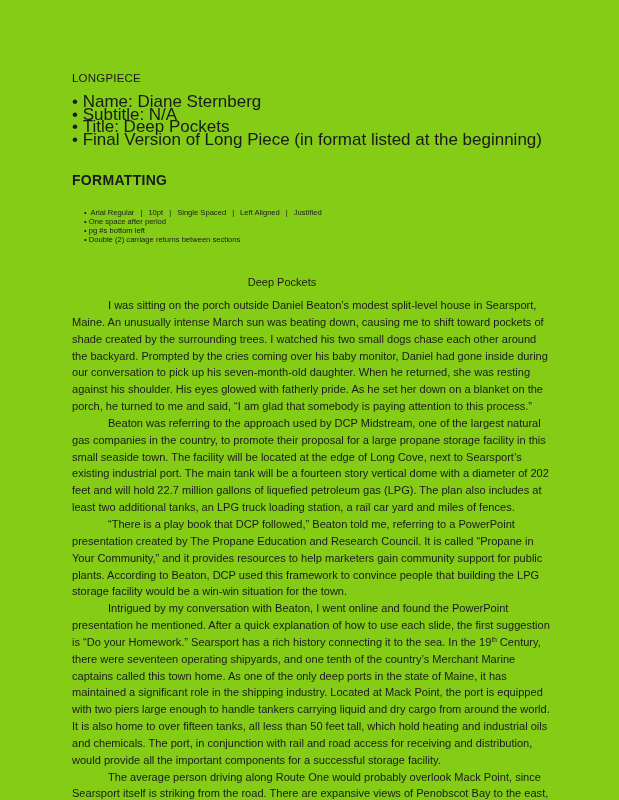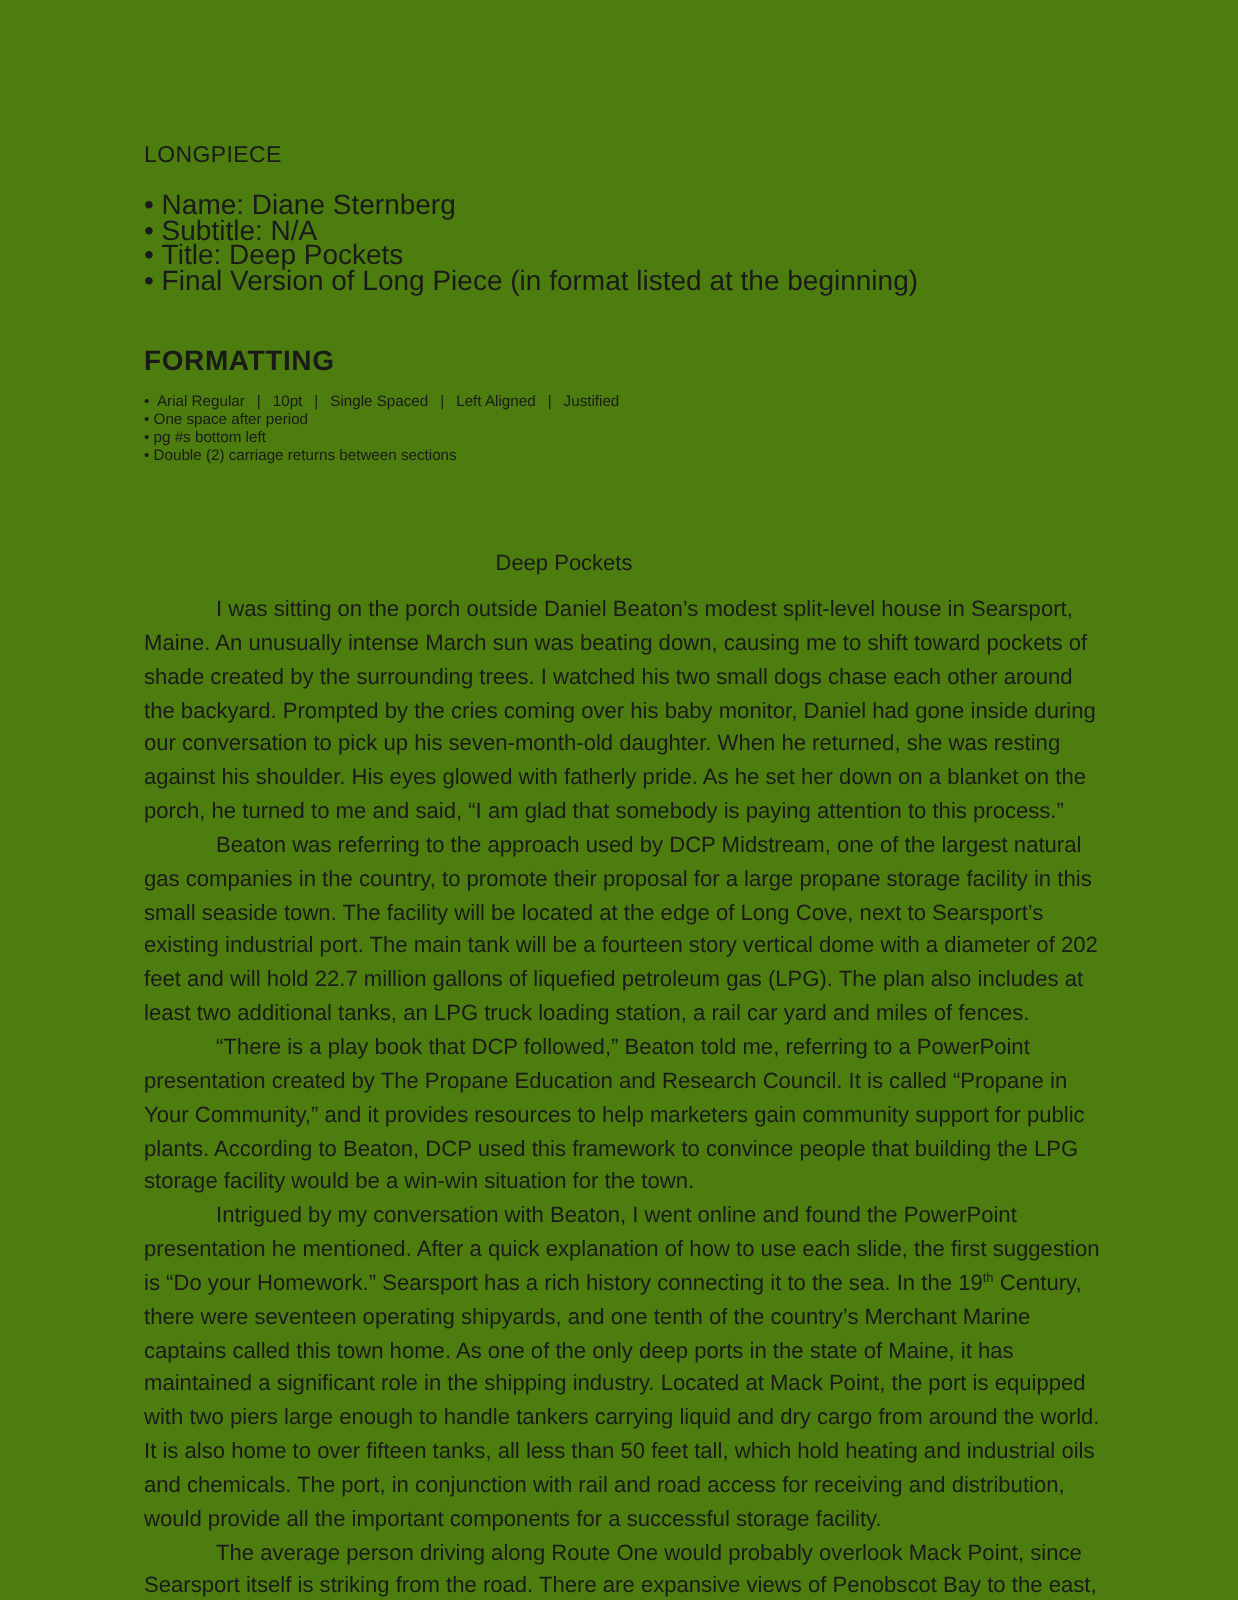--- a/index.html
+++ b/index.html
@@ -1,35 +1,35 @@
 <!DOCTYPE html>
 <html><head>
 <meta charset="utf-8">
 <style>
   html, body { margin: 0; padding: 0; background: #ffffff; }
   body {
     width: 619px; height: 800px; overflow: hidden; position: relative;
     font-family: "Liberation Sans", sans-serif; color: #1a1a1a;
   }
-  .page { position: absolute; left: 0; top: 0; width: 619px; height: 800px; background: #4d7c0f; }
+  .page { position: absolute; left: 0; top: 0; width: 619px; height: 800px; background: #84cc16; }
   .label-head {
     position: absolute; left: 72px; top: 72px;
     font-size: 11.5px; letter-spacing: 0.2px;
   }
   .meta-list {
     position: absolute; left: 72px; top: 96px; margin: 0; padding: 0; list-style: none;
-    font-size: 14px; line-height: 12.6px;
+    font-size: 17px; line-height: 12.6px;
   }
   .meta-list li::before { content: "\2022\00a0"; }
   .fmt-head {
     position: absolute; left: 72px; top: 172px;
     font-size: 14px; letter-spacing: 0.3px; font-weight: bold;
   }
   .fmt-list {
-    position: absolute; left: 72px; top: 196px; margin: 0; padding: 0; list-style: none;
+    position: absolute; left: 72px; top: 196px; margin: 12px; padding: 0; list-style: none;
     font-size: 7.6px; line-height: 9.1px;
   }
   .fmt-list li::before { content: "\2022\00a0"; }
   .fmt-list .sep { display: inline-block; margin: 0 6px; }
   .story-title {
     position: absolute; left: 0; width: 564px; top: 276px;
     text-align: center; font-size: 11px;
   }
   .story {
     position: absolute; left: 72px; top: 297px; width: 482px;

